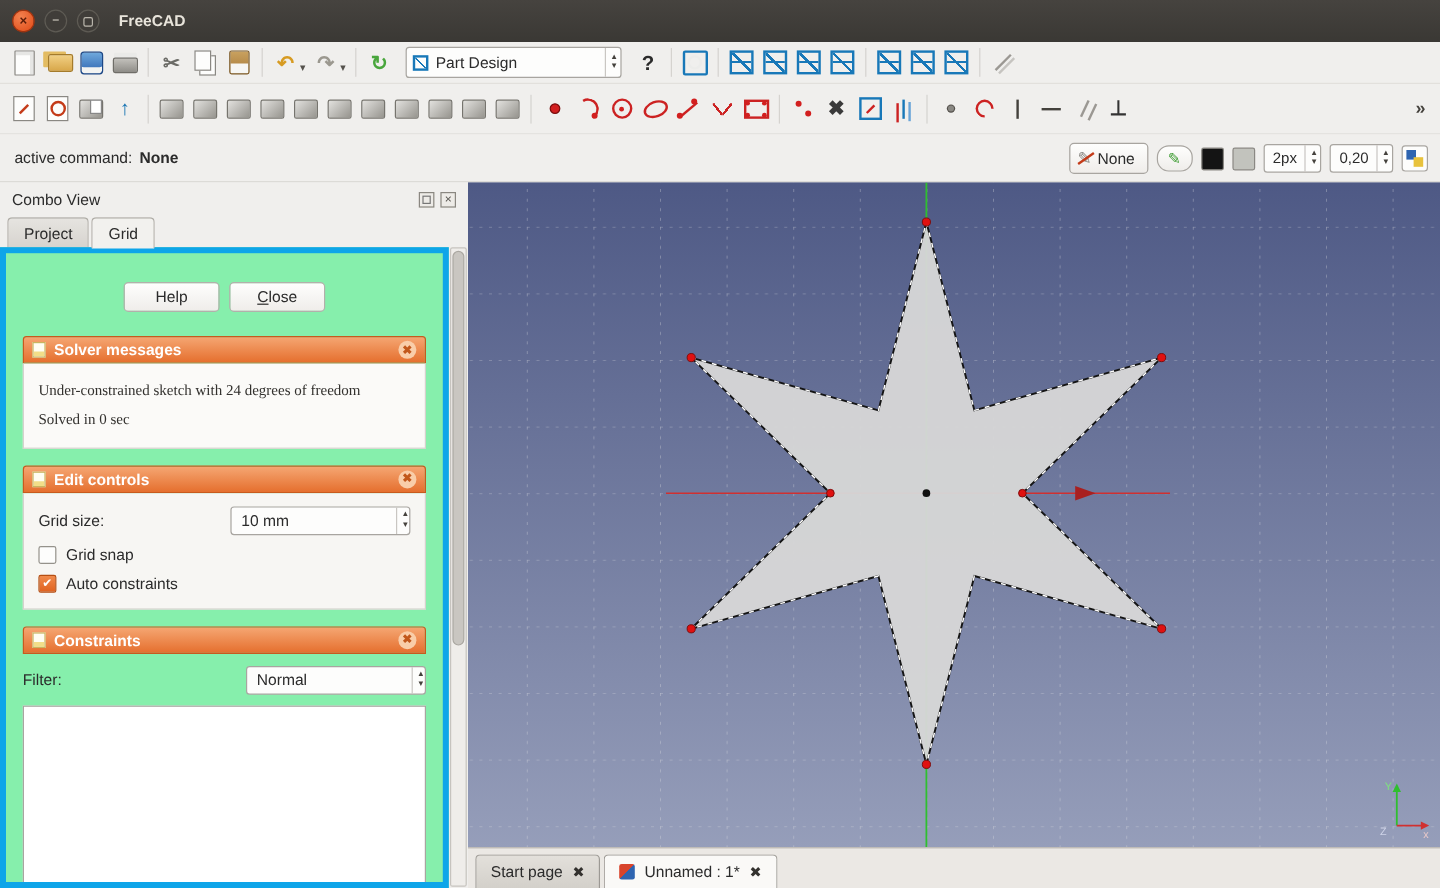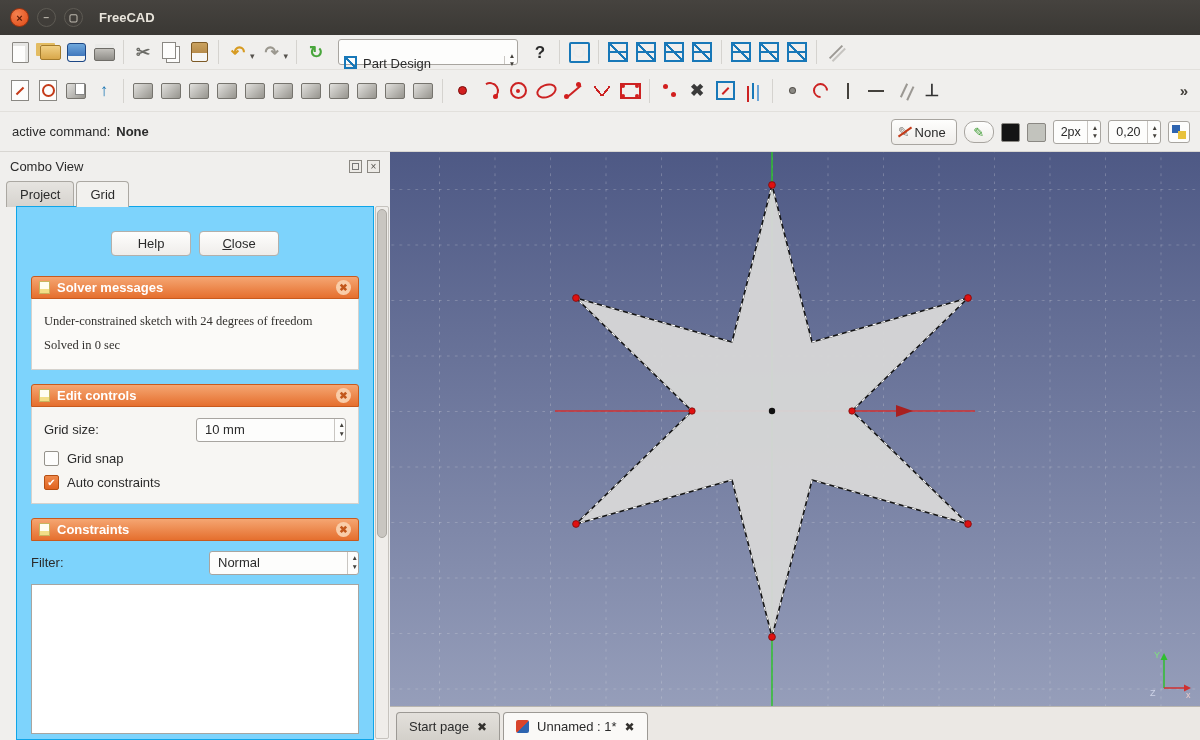--- a/index.html
+++ b/index.html
@@ -90,21 +90,21 @@
   .i-hook::before { content:""; width:11px; height:11px; border:2px solid #C22; border-radius:50%;
     border-right-color:transparent; transform:rotate(45deg); }
   .i-vbar::before { content:""; width:2px; height:16px; background:#44413C; }
   .i-hbar::before { content:""; width:16px; height:2px; background:#44413C; }
   .i-parallel::before { content:""; width:2px; height:15px; background:#9B9893; transform:rotate(25deg);
     box-shadow:7px 0 0 #9B9893; }
   .i-glyph { font-weight:bold; }
 
   
   .wbcombo { height:26px; min-width:180px; border:1px solid #A8A5A0; border-radius:3px;
-    background:#FDFDFC; display:flex; align-items:flex-start; margin:0 8px; padding:16px 2px 0 5px; gap:6px;}
+    background:#FDFDFC; display:flex; align-items:center; margin:0 8px; padding:0 2px 0 5px; gap:6px;}
   .wb-cube { width:13px; height:13px; border:2px solid #1878B8;
     background:linear-gradient(45deg, transparent 44%, #1878B8 44% 56%, transparent 56%); flex:none;}
   .wbcombo .lbl { flex:1; font-size:13px; }
   .spin { display:flex; flex-direction:column; align-items:center; justify-content:center;
     font-size:6.5px; color:#44413C; line-height:1.25; border-left:1px solid #C9C6C2; padding-left:4px;
     margin-left:6px; align-self:stretch; }
   .spin::before { content:"▲"; } .spin::after { content:"▼"; }
 
   .expand-more { margin-left:auto; font-weight:bold; color:#44413C; font-size:15px; padding-right:6px; }
 
@@ -140,22 +140,22 @@
   .cv-hicons { margin-left:auto; display:flex; gap:5px; }
   .cv-hbtn { width:13px; height:13px; border:1px solid #8A8781; background:#EDEBE7; display:inline-flex;
     align-items:center; justify-content:center; font-size:10px; color:#55524D; }
   .cv-hbtn.float::before { content:""; width:5px; height:5px; border:1px solid #777; }
   .cv-hbtn.closep::before { content:"×"; }
   .cv-tabs { display:flex; padding-left:6px; height:26px; }
   .cv-tab { padding:0 13px; display:flex; align-items:center; border:1px solid #ABA8A2;
     border-bottom:none; border-radius:4px 4px 0 0; background:linear-gradient(#E6E4E0,#D6D3CE);
     margin-right:2px; font-size:13px; position:relative; top:1px; }
   .cv-tab.active { background:#F2F1EE; font-weight:normal; z-index:2; }
-  .cv-body { position:absolute; top:54px; bottom:0; left:0; right:16px; border:1px solid #0ea5e9;
-    background:#7dd3fc; overflow:hidden; padding:0 0 0 0;margin-left:16px; }
+  .cv-body { position:absolute; top:54px; bottom:0; left:0; right:16px; border:5px solid #0ea5e9;
+    background:#86efac; overflow:hidden; padding:0 0 0 0; }
   .task-buttons { display:flex; justify-content:center; gap:8px; margin:24px 0 20px 0; }
   .qbtn { display:inline-block; background:linear-gradient(#FEFEFD,#EFEDEA); border:1px solid #B3B0AB;
     border-radius:4px; height:25px; min-width:80px; font-size:13px; color:#2b2b2b;
     font-family:"Liberation Sans",sans-serif; }
   .btn-close::first-letter { text-decoration:underline; }
   .section { margin:0 14px 14px 14px; }
   .sec-header { height:23px; background:linear-gradient(#F5A672,#E56F2E); border:1px solid #C85A1E;
     border-radius:3px 3px 0 0; color:#fff; font-weight:bold; font-size:13px; display:flex;
     align-items:center; padding:0 7px; gap:7px; }
   .note-ic { width:11px; height:13px; background:#FFFDF2; border:1px solid #C8B560;

